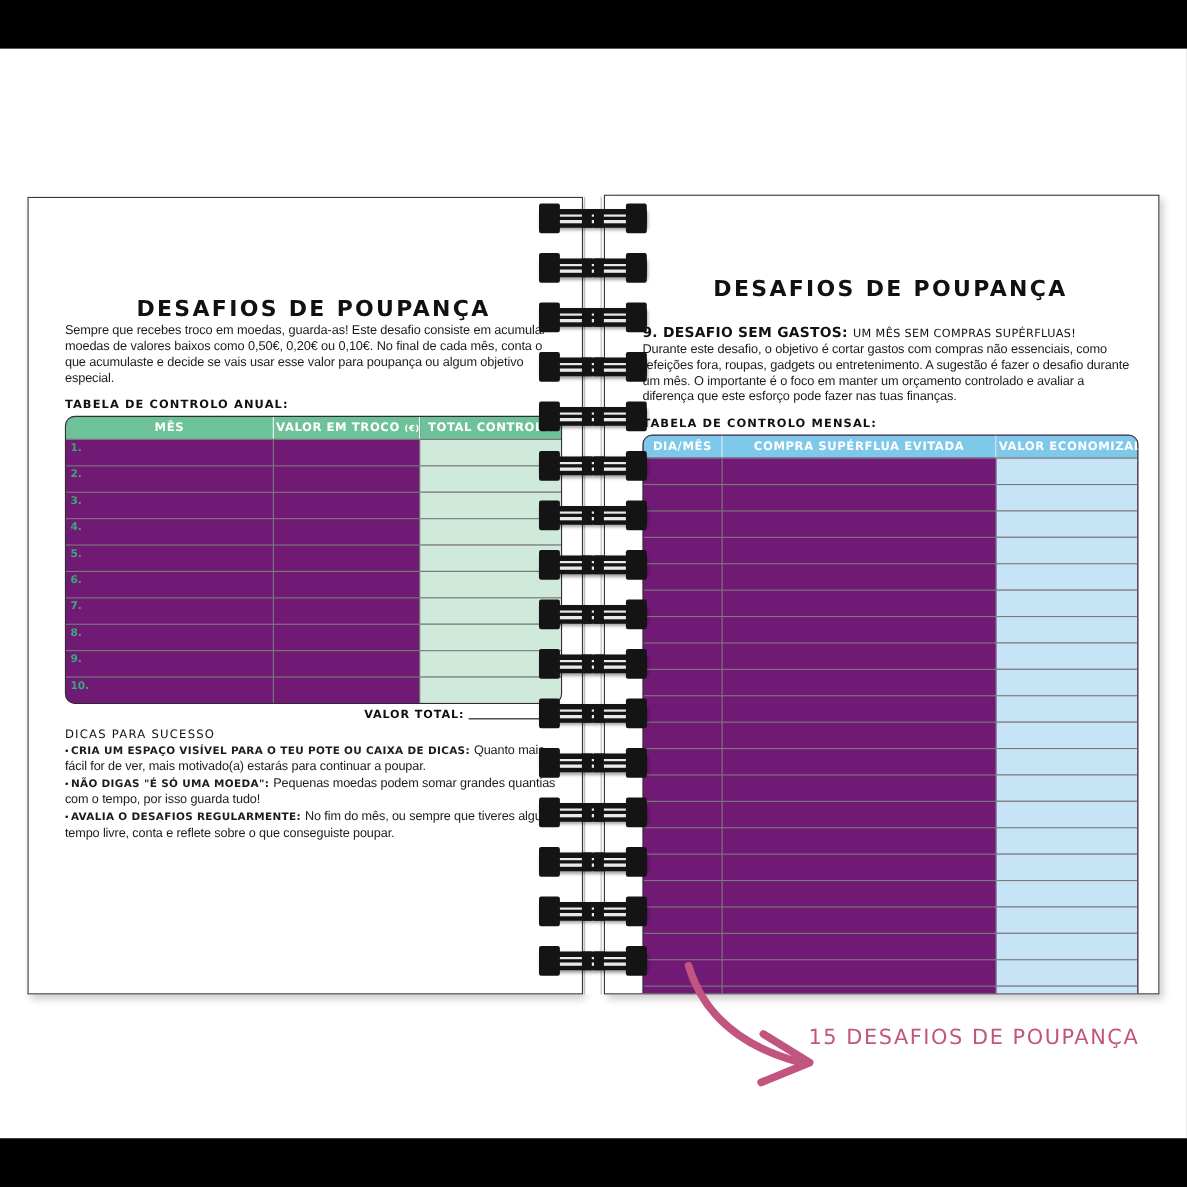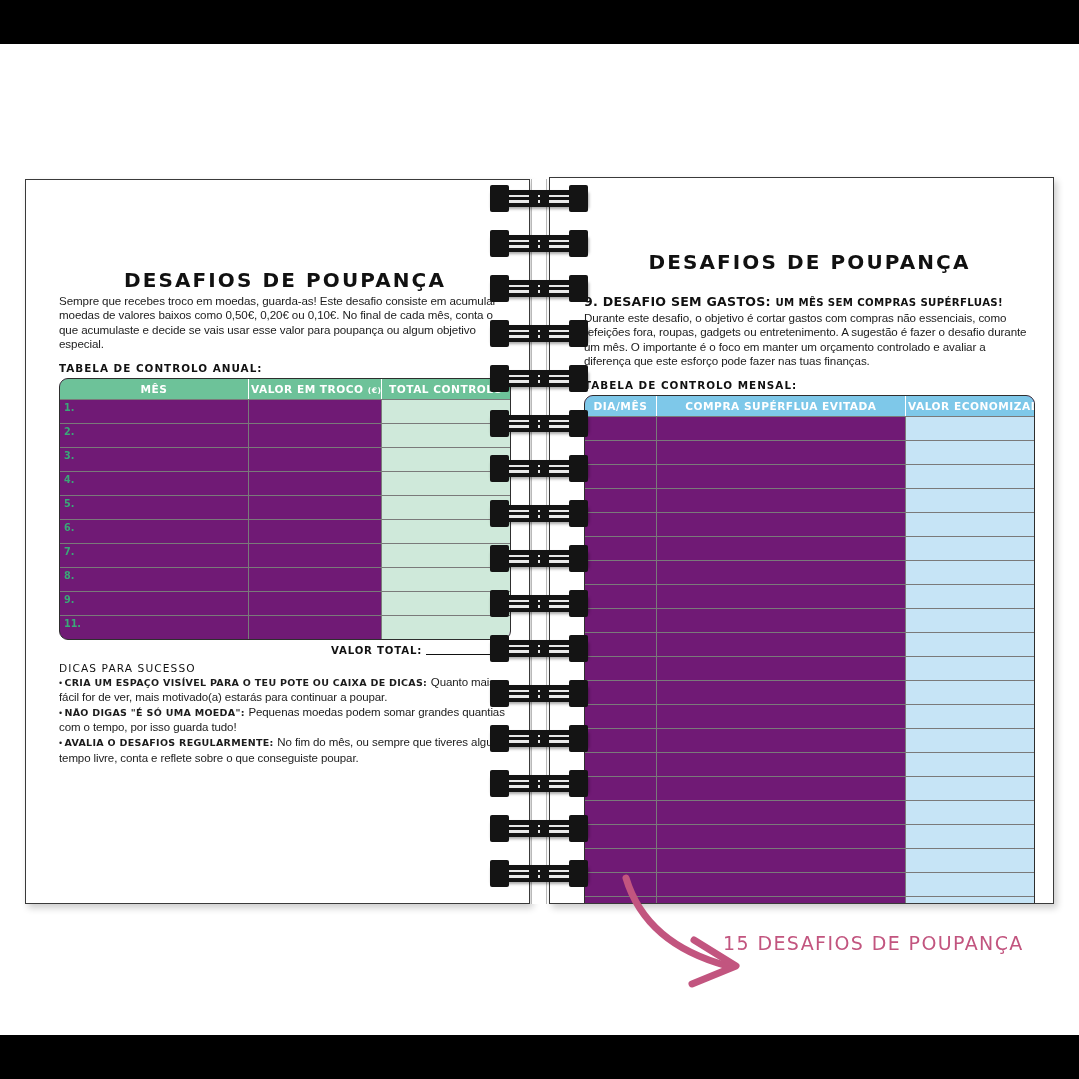--- a/index.html
+++ b/index.html
@@ -35,21 +35,21 @@
     color:#111;font-family:"DejaVu Sans",sans-serif;
   }
   .title-left{margin-top:66px;}
   .title-right{margin-top:52px;}
 
   .sec-head{
     font-size:12.6px;font-weight:700;letter-spacing:.25px;color:#111;
     font-family:"DejaVu Sans",sans-serif;
   }
   .sec-head .sub{
-    font-size:10.2px;font-weight:700;letter-spacing:.35px;
+    font-size:10.2px;font-weight:400;letter-spacing:.35px;
     font-family:"DejaVu Sans",sans-serif;
   }
   .body-txt{
     font-size:11.6px;line-height:14.4px;color:#1b1b1b;
     font-family:"Liberation Sans",sans-serif;letter-spacing:-.1px;
   }
   .tbl-cap{
     font-size:10.4px;font-weight:700;letter-spacing:1.0px;color:#111;
     font-family:"DejaVu Sans",sans-serif;
   }
@@ -136,21 +136,21 @@
   .ring .cap-r{right:0;}
   .ring .notch{
     position:absolute;top:5px;width:9px;height:17px;background:#141414;
   }
   .ring .notch-l{left:39px;}
   .ring .notch-r{left:50px;}
 
   
   .anno{position:absolute;left:620px;top:830px;width:420px;height:140px;z-index:30;}
   .anno-label{
-    position:absolute;left:103px;top:58px;
+    position:absolute;left:115px;top:58px;
     font-size:19px;letter-spacing:1.4px;color:#c2557f;
     font-family:"DejaVu Sans",sans-serif;white-space:nowrap;
   }
 </style>
 </head>
 <body>
 
 <div class="stage">
 
   <div class="letterbox lb-top"></div>
@@ -239,21 +239,21 @@
               </tr>
               <tr>
                 <td>
                   <div class="rownum">9.</div>
                 </td>
                 <td></td>
                 <td class="fill"></td>
               </tr>
               <tr>
                 <td>
-                  <div class="rownum">11.</div>
+                  <div class="rownum">10.</div>
                 </td>
                 <td></td>
                 <td class="fill"></td>
               </tr>
             </tbody>
         </table>
 
         <div class="total-line">
           <span>VALOR TOTAL:</span><span class="blank"></span><span>€</span>
         </div>

